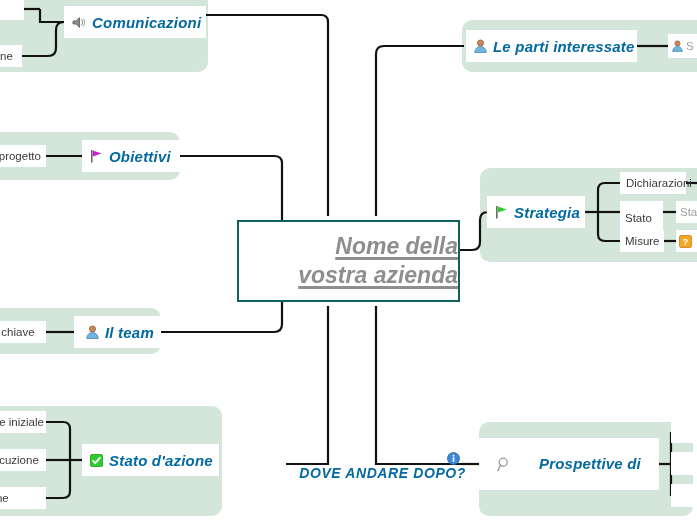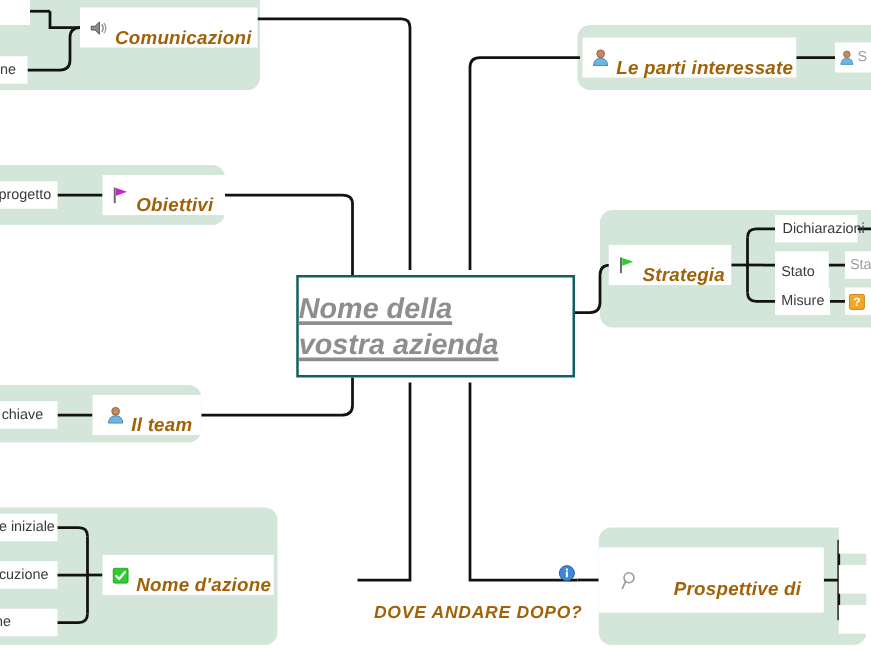--- a/index.html
+++ b/index.html
@@ -42,32 +42,31 @@
     position: absolute;
     background: #ffffff;
     display: flex;
     align-items: center;
     box-sizing: border-box;
     white-space: nowrap;
   }
   .node-label {
     font-style: italic;
     font-weight: bold;
-    color: #a16207;
+    color: #0369a1;
     letter-spacing: 0.2px;
-    margin-top: 16px;
   }
   .main-node {
     position: absolute;
     background: #ffffff;
     border: 2px solid #11605e;
     box-sizing: border-box;
     display: flex;
     flex-direction: column;
-    align-items: flex-start;
+    align-items: flex-end;
     justify-content: center;
   }
   .main-line {
     font-style: italic;
     font-weight: bold;
     font-size: 23px;
     color: #8e8e8e;
     text-decoration: underline;
     text-decoration-thickness: 3px;
     text-underline-offset: 3px;
@@ -289,21 +288,21 @@
     <span>li chiave</span>
   </div>
 
   <div class="node" style="left:82px; top:444px; width:137px; height:32px; padding:0 8px;">
     <span class="ico">
       <svg width="13" height="13" viewBox="0 0 13 13">
         <rect x="0.5" y="0.5" width="12" height="12" rx="1.5" fill="#2ecc2e" stroke="#1d9d1d" stroke-width="0.8"></rect>
         <path d="M3 6.8 L5.3 9.2 L10 3.6" fill="none" stroke="#ffffff" stroke-width="1.8" stroke-linecap="round" stroke-linejoin="round"></path>
       </svg>
     </span>
-    <span class="node-label topic">Nome d'azione</span>
+    <span class="node-label topic">Stato d'azione</span>
   </div>
   <div class="sub" style="left:-18px; top:411px; width:64px; height:22px; padding:0 5px;">
     <span>ase iniziale</span>
   </div>
   <div class="sub" style="left:-18px; top:449px; width:64px; height:22px; padding:0 5px;">
     <span>secuzione</span>
   </div>
   <div class="sub" style="left:-18px; top:487px; width:64px; height:22px; padding:0 5px;">
     <span>ione</span>
   </div>

